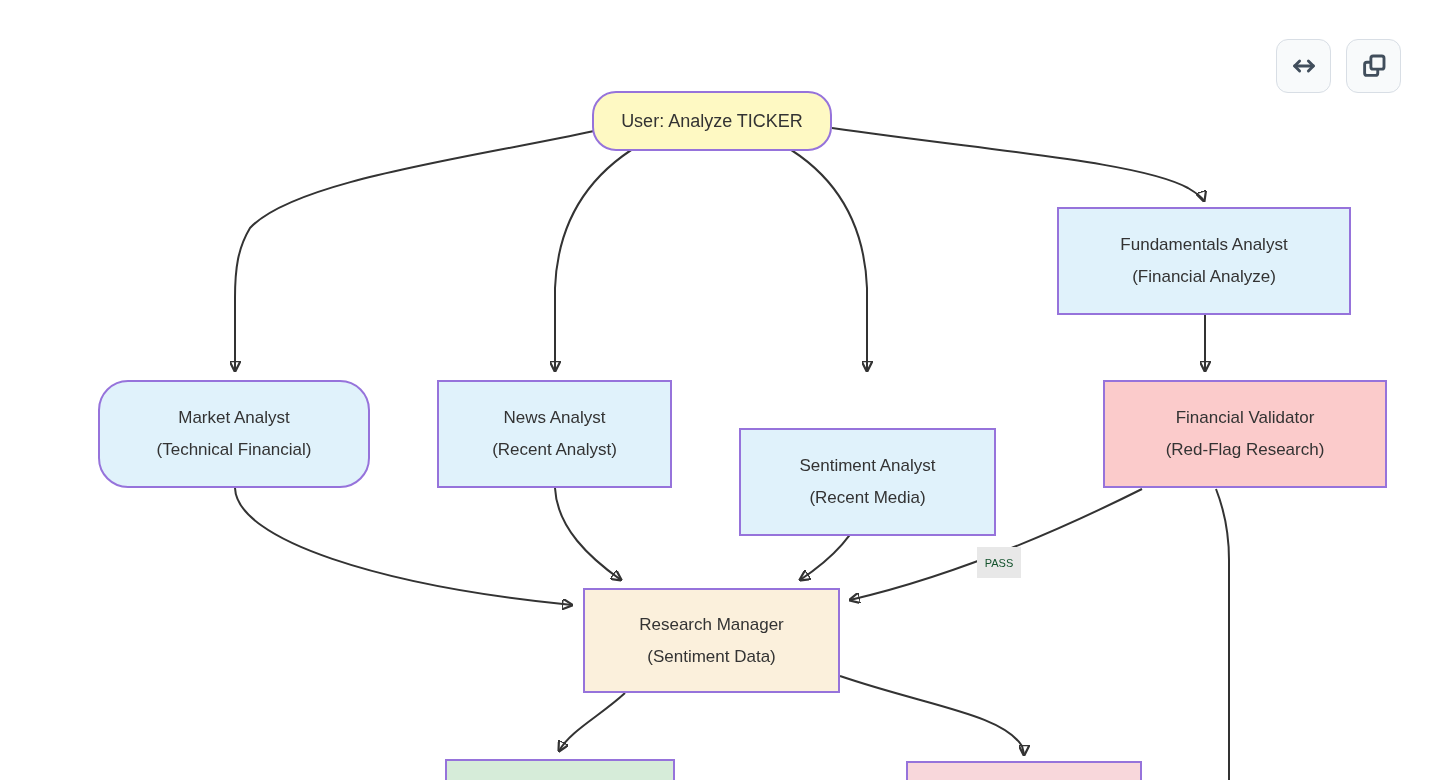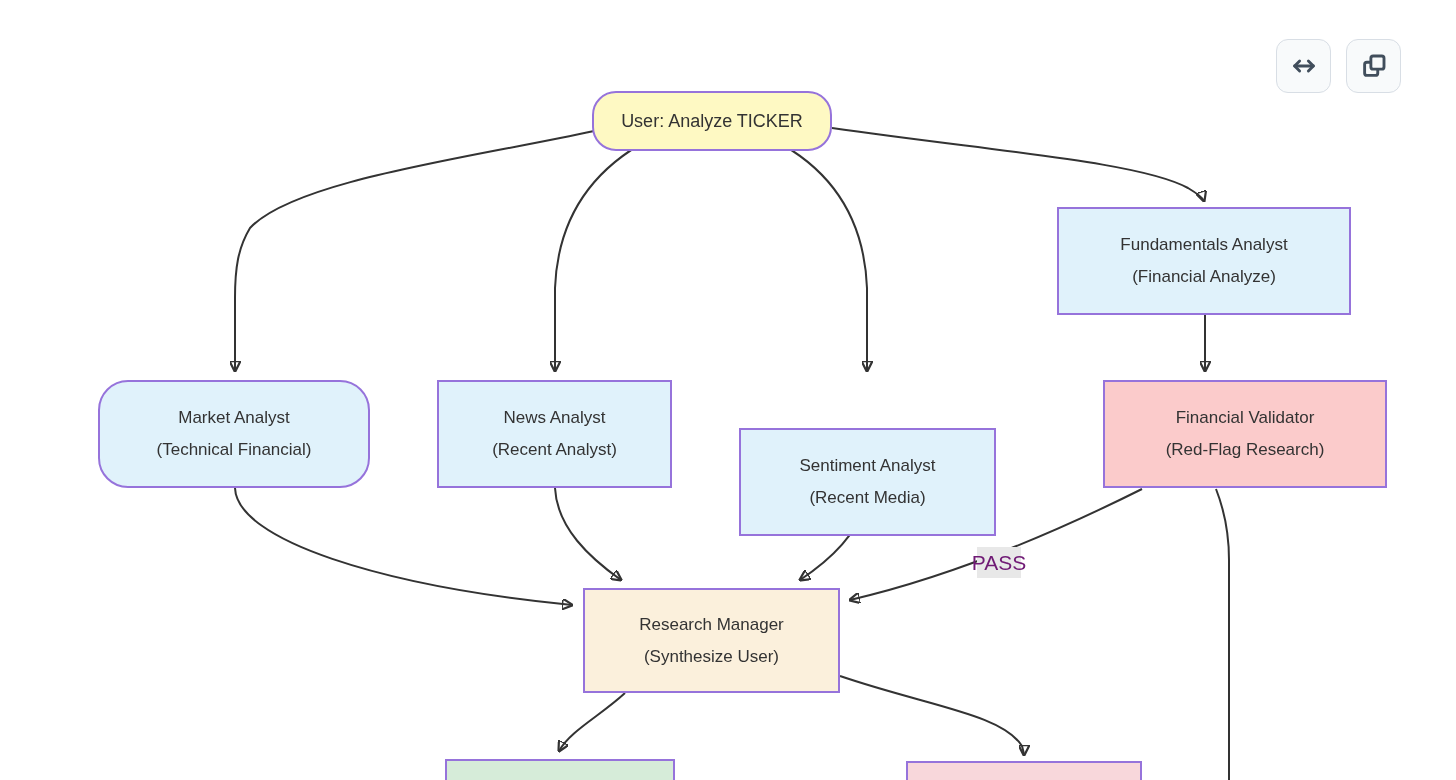--- a/index.html
+++ b/index.html
@@ -22,21 +22,21 @@
   #n-news       {left:437px;top:380px;width:235px;height:108px;background:#e0f2fb;}
   #n-sentiment  {left:739px;top:380px;width:257px;height:108px;background:#e0f2fb;margin-top:48px;}
   #n-fundamentals{left:1057px;top:207px;width:294px;height:108px;background:#e0f2fb;}
   #n-validator  {left:1063px;top:380px;width:284px;height:108px;background:#fbcbcb;margin-left:40px;}
   #n-manager    {left:583px;top:588px;width:257px;height:105px;background:#fbf0dc;text-align:center;}
   #n-bottom-left {left:445px;top:759px;width:230px;height:60px;background:#d6ecd9;}
   #n-bottom-right{left:906px;top:761px;width:236px;height:60px;background:#f8d7db;}
   
   .edge-label{
     position:absolute;left:977px;top:547px;width:44px;height:31px;
-    background:#e8e8e8;color:#701a75;font-size:21px;
+    background:#e8e8e8;color:#14532d;font-size:11px;
     display:flex;align-items:center;justify-content:center;
   }
   
   .toolbar-btn{
     position:absolute;top:39px;width:55px;height:54px;box-sizing:border-box;
     background:#f8fafb;border:1px solid #d8dee5;border-radius:12px;
     display:flex;align-items:center;justify-content:center;cursor:pointer;padding:0;
   }
   #btn-expand{left:1276px;}
   #btn-copy{left:1346px;}
@@ -91,21 +91,21 @@
     <span>(Financial Analyze)</span>
   </div>
 
   <div class="node" id="n-validator">
     <span>Financial Validator</span>
     <span>(Red-Flag Research)</span>
   </div>
 
   <div class="node" id="n-manager">
     <span>Research Manager</span>
-    <span>(Synthesize User)</span>
+    <span>(Sentiment Data)</span>
   </div>
 
   <div class="node" id="n-bottom-left"></div>
   <div class="node" id="n-bottom-right"></div>
 
   <div class="edge-label">PASS</div>
 
   <button class="toolbar-btn" id="btn-expand">
     <svg width="30" height="30" viewBox="0 0 24 24">
       <path d="M4.5,12 H19.5"></path>

